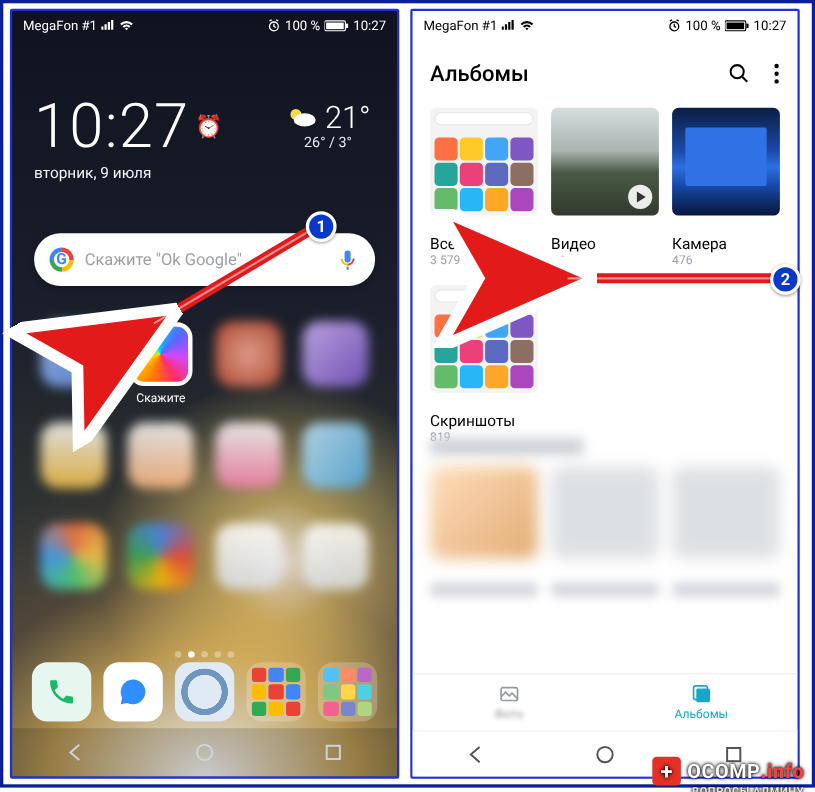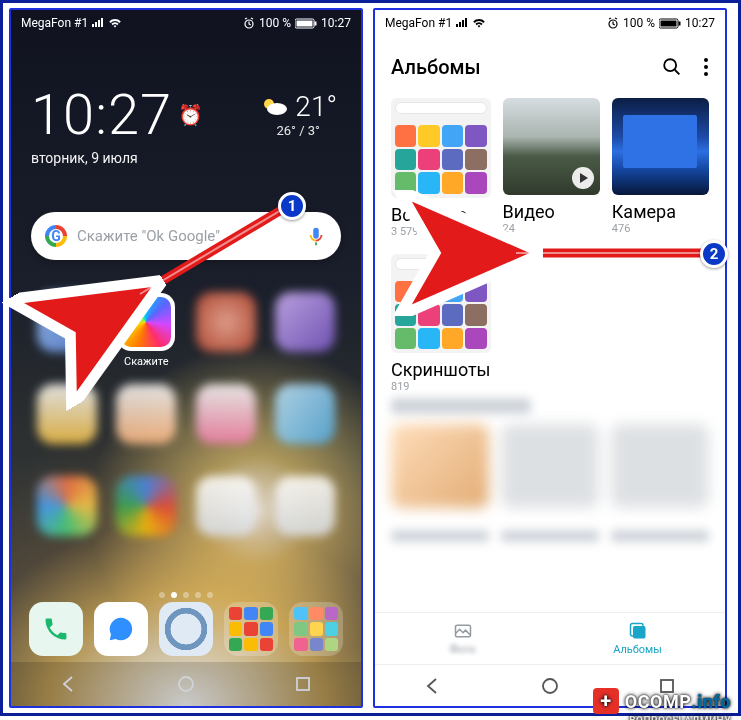--- a/index.html
+++ b/index.html
@@ -88,21 +88,21 @@
   .album { display:flex; flex-direction:column; }
   .thumb { width:100%; aspect-ratio:1/1; border-radius:6px; background:#ccc; position:relative; overflow:hidden; }
   .thumb.shot { background:#f3f3f3; display:grid; grid-template-columns:repeat(4,1fr); grid-auto-rows:1fr; gap:2px; padding:4px; }
   .thumb.shot .bar { grid-column:1/-1; height:12px; background:#fff; border-radius:8px; border:1px solid #e6e6e6; }
   .thumb.shot i { border-radius:4px; }
   .thumb.video { background:linear-gradient(180deg,#d6dde0 0%,#aab4b0 40%,#4a5a46 60%,#313a2d 100%); }
   .thumb.video::before { content:""; position:absolute; right:6px; bottom:6px; width:22px; height:22px; border-radius:50%; background:rgba(255,255,255,.9); }
   .thumb.video::after { content:""; position:absolute; right:12px; bottom:12px; border-left:8px solid #333; border-top:5px solid transparent; border-bottom:5px solid transparent; }
   .thumb.camera { background:linear-gradient(180deg,#0b1e44 0%,#1c4aa7 40%,#2d6fe0 55%,#1548a4 73%,#07173a 100%); }
   .thumb.camera::after { content:""; position:absolute; inset:18% 12% 28% 12%; background:#2f72e5; border-radius:2px; }
-  .a-name { font-size:18px; color:#000; margin-top:6px; }
+  .a-name { font-size:14px; color:#000; margin-top:18px; }
   .a-count { font-size:11px; color:#9aa0a6; }
   .blur-section { position:absolute; left:16px; right:16px; top:388px; bottom:100px; }
   .blur-row { display:grid; grid-template-columns:repeat(3,1fr); gap:12px; margin-top:10px; }
   .blur-row .b { height:84px; border-radius:10px; filter:blur(7px); background:#d0d4d8; opacity:.7; }
   .tabbar { position:absolute; bottom:42px; left:0; right:0; height:52px; border-top:1px solid #eee; display:flex; }
   .tab { flex:1; display:flex; flex-direction:column; align-items:center; justify-content:center; gap:2px; font-size:11px; color:#949aa2; }
   .tab.active { color:#1aa6c9; }
   
   .badge { position:absolute; width:28px; height:28px; border-radius:50%; background:#0a39c7;
     border:3px solid #fff; color:#fff; font-weight:700; font-size:15px;
@@ -110,21 +110,21 @@
     box-shadow:0 1px 3px rgba(0,0,0,.4); }
   .arrow { position:absolute; z-index:35; }
   .arrow svg { overflow:visible; }
   .watermark {
     position:absolute; right:10px; bottom:6px; z-index:50;
     display:flex; align-items:center; gap:6px; color:#fff;
     text-shadow:0 0 4px #000, 0 0 2px #000; font-weight:700;
   }
   .watermark .plus { width:26px; height:26px; background:#e53028; border-radius:4px; display:flex; align-items:center; justify-content:center; font-size:20px; }
   .watermark .t1 { font-size:18px; letter-spacing:.5px; }
-  .watermark .t1 b { color:#0369a1; }
+  .watermark .t1 b { color:#ef4444; }
   .watermark .t2 { position:absolute; right:0; bottom:-12px; font-size:10px; color:#e8e8e8; letter-spacing:.5px; }
 </style>
 </head>
 <body>
 
 <div class="frame">
 <div class="container">
 
   <div class="phone home">
     <div class="status-bar">

